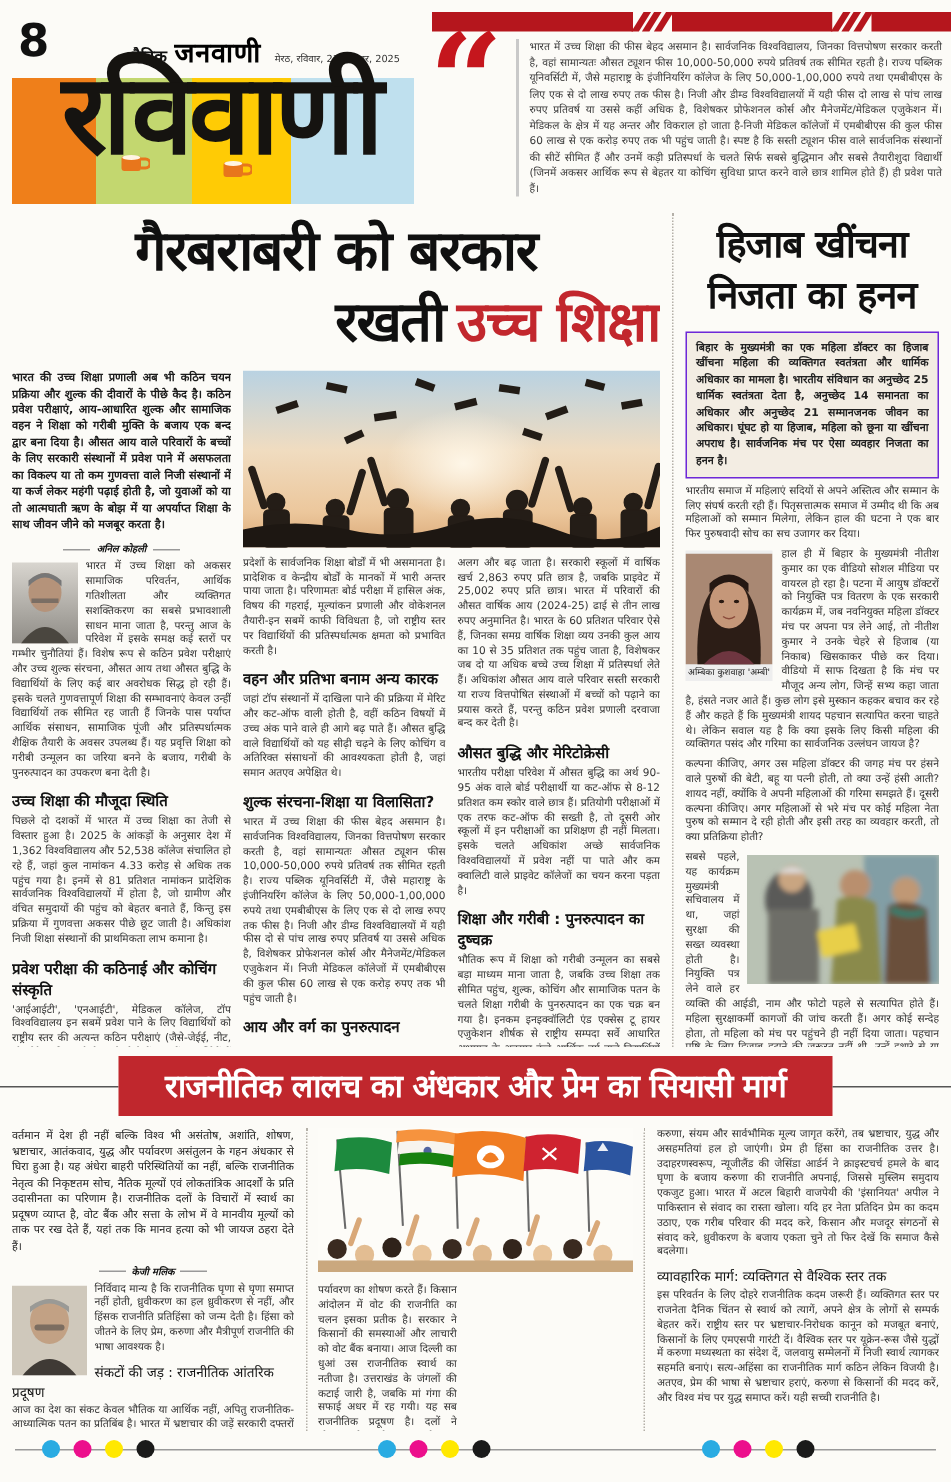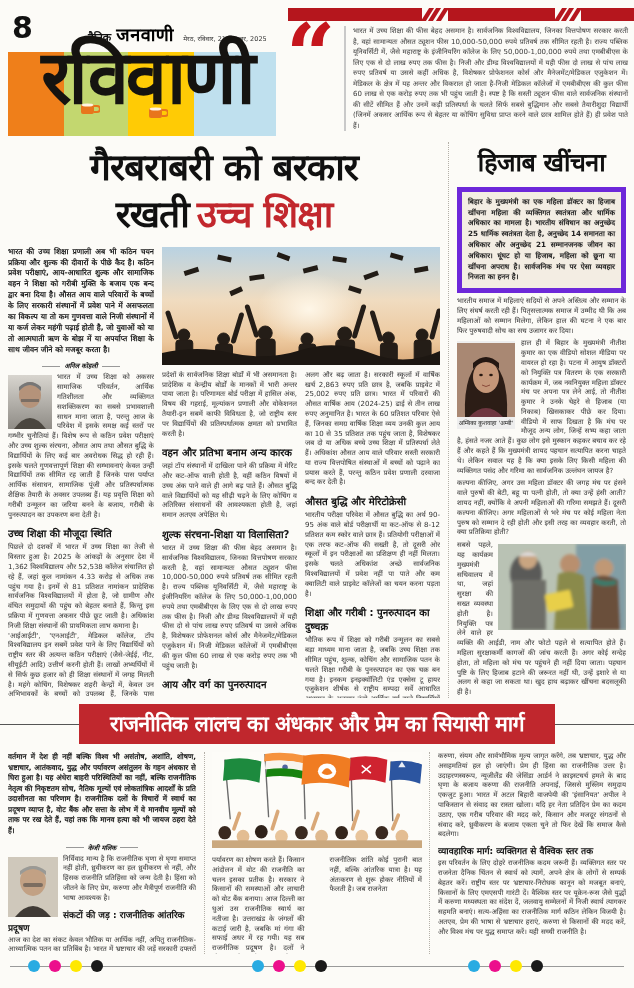--- a/index.html
+++ b/index.html
@@ -34,57 +34,57 @@
   .quote { position:absolute; left:288px; top:26px; width:340px; height:112px; }
   .qmark { position:absolute; left:-2px; top:-14px; font-family:"DejaVu Serif","Liberation Serif",serif;
     font-size:86px; color:#c5161d; font-weight:bold; line-height:1; }
   .qtext { margin-left:56px; border-left:2px solid #c9c9c9; padding-left:7px;
     font-size:7px; line-height:1.5; text-align:justify; color:#3a3a3a; }
   
   .main-grid { display:grid; grid-template-columns:432px 1fr; gap:8px; padding:0 8px; height:556px; }
   .ed-art { overflow:hidden; }
   .ed-headline { text-align:center; font-weight:bold; line-height:1.28; margin-top:2px; }
   .ed-h1 { font-size:37px; color:#101010; letter-spacing:-1px; }
-  .ed-h2 { font-size:37px; letter-spacing:-1px; }
+  .ed-h2 { font-size:37px; letter-spacing:-1px;text-align:right; }
   .ed-h2 .blk { color:#101010; } .ed-h2 .red { color:#c2272d; margin-left:8px; }
   .ed-cols { display:grid; grid-template-columns:146px 1fr; gap:8px; margin-top:8px; height:442px; }
   .ed-col1 { overflow:hidden; }
   .ed-right { display:flex; flex-direction:column; }
   .grad-img { width:100%; height:118px; flex:none; }
   .ed-two { display:grid; grid-template-columns:1fr 1fr; gap:8px; margin-top:6px; flex:1; overflow:hidden; }
   .ed-col2,.ed-col3 { overflow:hidden; }
   .body-txt { font-size:7px; line-height:1.4; text-align:justify; color:#333; }
   .lead-txt { font-size:7.5px; line-height:1.45; text-align:justify; font-weight:bold; color:#1c1c1c; }
   .sec-h { font-size:10px; font-weight:bold; color:#141414; margin:6px 0 3px; }
   .byline { text-align:center; font-size:6.5px; font-weight:bold; color:#111; margin:6px 0 3px;font-style:italic; }
   .byline::before,.byline::after{ content:""; display:inline-block; width:18px; height:1px; background:#999; vertical-align:middle; margin:0 4px;}
   .auth-photo { float:left; width:44px; height:54px; margin:2px 5px 2px 0; }
   
   .hj-art { border-left:1px dotted #b4b0a8; padding-left:8px; overflow:hidden; }
   .hj-headline { text-align:center; font-weight:bold; font-size:25px; line-height:1.35; color:#101010; letter-spacing:-0.5px; margin-top:4px; }
-  .hj-intro { background:#f3ede3; border:5px solid #6d28d9; padding:5px 6px; margin-top:7px;
+  .hj-intro { background:#f3ede3; border:1px solid #6d28d9; padding:5px 6px; margin-top:7px;
     font-size:7.2px; font-weight:bold; line-height:1.5; text-align:justify; color:#222; }
   .hj-body { margin-top:4px; }
   .hj-body p { margin-bottom:3px; }
   .amb-photo { float:left; width:58px; height:74px; margin:2px 5px 2px 0; }
   .amb-wrap { float:left; width:58px; margin:2px 6px 2px 0; }
   .amb-cap { font-size:6px; text-align:center; color:#222; background:#eee; padding:1px 0; }
   .event-photo { display:block; width:128px; height:86px; float:right; margin:3px 0 3px 5px; }
   
   .pol-band { display:flex; align-items:center; margin:6px 0 2px; }
   .pol-band .rule { flex:1; height:1px; background:#555; }
   .pol-title { background:#c0272d; color:#fff; font-size:21px; font-weight:bold;
     padding:5px 31px 7px; letter-spacing:-0.5px; white-space:nowrap; }
   .pol-grid { display:grid; grid-template-columns:188px 226px 1fr; gap:8px; padding:6px 8px 0; height:208px; }
   .pol-col { overflow:hidden; }
   .pol-mid { border-left:1px dotted #b4b0a8; border-right:1px dotted #b4b0a8; padding:0 7px; overflow:hidden; }
   .flags-img { width:100%; height:96px; }
   .pol-two { display:grid; grid-template-columns:1fr 1fr; gap:25px; margin-top:4px; }
-  .pol-sec-h { font-size:9px; font-weight:bold; margin:4px 0 2px; color:#141414; }
-  .pol-lead { font-size:7.3px; font-weight:bold; line-height:1.45; text-align:justify; color:#1c1c1c; }
+  .pol-sec-h { font-size:9px; font-weight:normal; margin:4px 0 2px; color:#141414; }
+  .pol-lead { font-size:7.3px; font-weight:normal; line-height:1.45; text-align:justify; color:#1c1c1c; }
   .kg-photo { float:left; width:50px; height:60px; margin:2px 5px 2px 0; }
   
   .regfoot { position:absolute; left:0; right:0; bottom:14px; height:14px; }
   .regfoot .line { position:absolute; left:10px; right:10px; top:6px; height:1px; background:#9a9a9a; }
   .dotgrp { position:absolute; top:0; display:flex; gap:9px; }
   .dg1{ left:28px; } .dg2{ left:252px; } .dg3{ left:468px; }
   .dot { width:12px; height:12px; border-radius:50%; }
   .d-c{background:#29abe2;} .d-m{background:#ec0f8c;} .d-y{background:#ffe800;} .d-k{background:#1a1a1a;}
 </style>
 </head>
@@ -166,20 +166,21 @@
                 </linearGradient>
               </defs>
             <ellipse cx="22" cy="20" rx="11" ry="13" fill="#b5937a"></ellipse>
             <path d="M11 16 Q22 4 33 16 L33 12 Q22 2 11 12 Z" fill="#777"></path>
             <rect x="13" y="24" width="18" height="3" fill="#555" opacity=".6"></rect>
             <path d="M6 54 Q22 32 38 54 Z" fill="#4a463f"></path>
           </svg>
           <p class="body-txt">भारत में उच्च शिक्षा को अकसर सामाजिक परिवर्तन, आर्थिक गतिशीलता और व्यक्तिगत सशक्तिकरण का सबसे प्रभावशाली साधन माना जाता है, परन्तु आज के परिवेश में इसके समक्ष कई स्तरों पर गम्भीर चुनौतियां हैं। विशेष रूप से कठिन प्रवेश परीक्षाएं और उच्च शुल्क संरचना, औसत आय तथा औसत बुद्धि के विद्यार्थियों के लिए कई बार अवरोधक सिद्ध हो रही हैं। इसके चलते गुणवत्तापूर्ण शिक्षा की सम्भावनाएं केवल उन्हीं विद्यार्थियों तक सीमित रह जाती हैं जिनके पास पर्याप्त आर्थिक संसाधन, सामाजिक पूंजी और प्रतिस्पर्धात्मक शैक्षिक तैयारी के अवसर उपलब्ध हैं। यह प्रवृत्ति शिक्षा को गरीबी उन्मूलन का जरिया बनने के बजाय, गरीबी के पुनरुत्पादन का उपकरण बना देती है।</p>
           <h3 class="sec-h">उच्च शिक्षा की मौजूदा स्थिति</h3>
           <p class="body-txt">पिछले दो दशकों में भारत में उच्च शिक्षा का तेजी से विस्तार हुआ है। 2025 के आंकड़ों के अनुसार देश में 1,362 विश्वविद्यालय और 52,538 कॉलेज संचालित हो रहे हैं, जहां कुल नामांकन 4.33 करोड़ से अधिक तक पहुंच गया है। इनमें से 81 प्रतिशत नामांकन प्रादेशिक सार्वजनिक विश्वविद्यालयों में होता है, जो ग्रामीण और वंचित समुदायों की पहुंच को बेहतर बनाते हैं, किन्तु इस प्रक्रिया में गुणवत्ता अकसर पीछे छूट जाती है। अधिकांश निजी शिक्षा संस्थानों की प्राथमिकता लाभ कमाना है।</p>
+          <h3 class="sec-h">प्रवेश परीक्षा की कठिनाई और कोचिंग संस्कृति</h3>
           <p class="body-txt">'आईआईटी', 'एनआईटी', मेडिकल कॉलेज, टॉप विश्वविद्यालय इन सबमें प्रवेश पाने के लिए विद्यार्थियों को राष्ट्रीय स्तर की अत्यन्त कठिन परीक्षाएं (जैसे-जेईई, नीट, सीयूईटी आदि) उत्तीर्ण करनी होती हैं। लाखों अभ्यर्थियों में से सिर्फ कुछ हजार को ही शिक्षा संस्थानों में जगह मिलती है। महंगे कोचिंग, विशेषकर शहरी केन्द्रों में, केवल उन अभिभावकों के बच्चों को उपलब्ध हैं, जिनके पास अतिरिक्त आर्थिक साधन हैं।</p>
         </div>
 
         <div class="ed-right">
           <svg class="grad-img" viewBox="0 0 280 118" preserveAspectRatio="none">
             <defs>
               <linearGradient id="sky" x1="0" y1="0" x2="0" y2="1">
                 <stop offset="0" stop-color="#b9d2e2"></stop>
                   <stop offset="0.45" stop-color="#f0dcc0"></stop>
                 <stop offset="0.8" stop-color="#ecc79c"></stop>
@@ -248,20 +249,21 @@
               <p class="body-txt">भौतिक रूप में शिक्षा को गरीबी उन्मूलन का सबसे बड़ा माध्यम माना जाता है, जबकि उच्च शिक्षा तक सीमित पहुंच, शुल्क, कोचिंग और सामाजिक पतन के चलते शिक्षा गरीबी के पुनरुत्पादन का एक चक्र बन गया है। इनकम इनइक्वॉलिटी एंड एक्सेस टू हायर एजुकेशन शीर्षक से राष्ट्रीय सम्पदा सर्वे आधारित अध्ययन के अनुसार ऊंचे आर्थिक वर्ग वाले विद्यार्थियों के उच्च शिक्षा में नामांकित किए जाने की सम्भावना, गरीब विद्यार्थियों की तुलना में तीन गुना अधिक है।</p>
             </div>
           </div>
         </div>
       </div>
     </article>
 
     <article class="hj-art">
       <div class="hj-headline">
         <div>हिजाब खींचना</div>
+        <div>निजता का हनन</div>
       </div>
       <div class="hj-intro">बिहार के मुख्यमंत्री का एक महिला डॉक्टर का हिजाब खींचना महिला की व्यक्तिगत स्वतंत्रता और धार्मिक अधिकार का मामला है। भारतीय संविधान का अनुच्छेद 25 धार्मिक स्वतंत्रता देता है, अनुच्छेद 14 समानता का अधिकार और अनुच्छेद 21 सम्मानजनक जीवन का अधिकार। घूंघट हो या हिजाब, महिला को छूना या खींचना अपराध है। सार्वजनिक मंच पर ऐसा व्यवहार निजता का हनन है।</div>
       <div class="hj-body body-txt">
         <p>भारतीय समाज में महिलाएं सदियों से अपने अस्तित्व और सम्मान के लिए संघर्ष करती रही हैं। पितृसत्तात्मक समाज में उम्मीद थी कि अब महिलाओं को सम्मान मिलेगा, लेकिन हाल की घटना ने एक बार फिर पुरुषवादी सोच का सच उजागर कर दिया।</p>
         <div class="amb-wrap">
           <svg class="amb-photo" viewBox="0 0 58 74" preserveAspectRatio="none">
             <rect width="58" height="74" fill="#a98873"></rect>
             <path d="M8 74 Q6 24 29 16 Q52 24 50 74 Z" fill="#2c1d16"></path>
             <ellipse cx="29" cy="34" rx="13" ry="16" fill="#c59779"></ellipse>
             <path d="M16 26 Q29 12 42 26 L42 20 Q29 8 16 20 Z" fill="#241712"></path>
@@ -366,21 +368,20 @@
               <line x1="66" y1="80" x2="72" y2="62"></line>
             <line x1="110" y1="80" x2="116" y2="64"></line>
               <line x1="154" y1="80" x2="160" y2="62"></line>
             <line x1="198" y1="80" x2="204" y2="66"></line>
           </g>
           <rect x="0" y="92" width="230" height="8" fill="#caa87e"></rect>
         </svg>
         <div class="pol-two">
           <p class="body-txt">पर्यावरण का शोषण करते हैं। किसान आंदोलन में वोट की राजनीति का चलन इसका प्रतीक है। सरकार ने किसानों की समस्याओं और लाचारी को वोट बैंक बनाया। आज दिल्ली का धुआं उस राजनीतिक स्वार्थ का नतीजा है। उत्तराखंड के जंगलों की कटाई जारी है, जबकि मां गंगा की सफाई अधर में रह गयी। यह सब राजनीतिक प्रदूषण है। दलों ने लोकतंत्र को स्वार्थ, अहंकार और</p>
           <div>
-            <p class="body-txt">राजनीतिक शांति कोई पुरानी बात नहीं, बल्कि आंतरिक यात्रा है। यह अंतःकरण से शुरू होकर नीतियों में फैलती है। जब राजनेता</p>
           </div>
         </div>
       </div>
 
       <div class="pol-col">
         <p class="body-txt">करुणा, संयम और सार्वभौमिक मूल्य जागृत करेंगे, तब भ्रष्टाचार, युद्ध और असहमतियां हल हो जाएंगी। प्रेम ही हिंसा का राजनीतिक उत्तर है। उदाहरणस्वरूप, न्यूजीलैंड की जेसिंडा आर्डर्न ने क्राइस्टचर्च हमले के बाद घृणा के बजाय करुणा की राजनीति अपनाई, जिससे मुस्लिम समुदाय एकजुट हुआ। भारत में अटल बिहारी वाजपेयी की 'इंसानियत' अपील ने पाकिस्तान से संवाद का रास्ता खोला। यदि हर नेता प्रतिदिन प्रेम का कदम उठाए, एक गरीब परिवार की मदद करे, किसान और मजदूर संगठनों से संवाद करे, ध्रुवीकरण के बजाय एकता चुने तो फिर देखें कि समाज कैसे बदलेगा।</p>
         <h3 class="pol-sec-h">व्यावहारिक मार्ग: व्यक्तिगत से वैश्विक स्तर तक</h3>
         <p class="body-txt">इस परिवर्तन के लिए दोहरे राजनीतिक कदम जरूरी हैं। व्यक्तिगत स्तर पर राजनेता दैनिक चिंतन से स्वार्थ को त्यागें, अपने क्षेत्र के लोगों से सम्पर्क बेहतर करें। राष्ट्रीय स्तर पर भ्रष्टाचार-निरोधक कानून को मजबूत बनाएं, किसानों के लिए एमएसपी गारंटी दें। वैश्विक स्तर पर यूक्रेन-रूस जैसे युद्धों में करुणा मध्यस्थता का संदेश दें, जलवायु सम्मेलनों में निजी स्वार्थ त्यागकर सहमति बनाएं। सत्य-अहिंसा का राजनीतिक मार्ग कठिन लेकिन विजयी है। अतएव, प्रेम की भाषा से भ्रष्टाचार हराएं, करुणा से किसानों की मदद करें, और विश्व मंच पर युद्ध समाप्त करें। यही सच्ची राजनीति है।</p>
       </div>
     </div>

